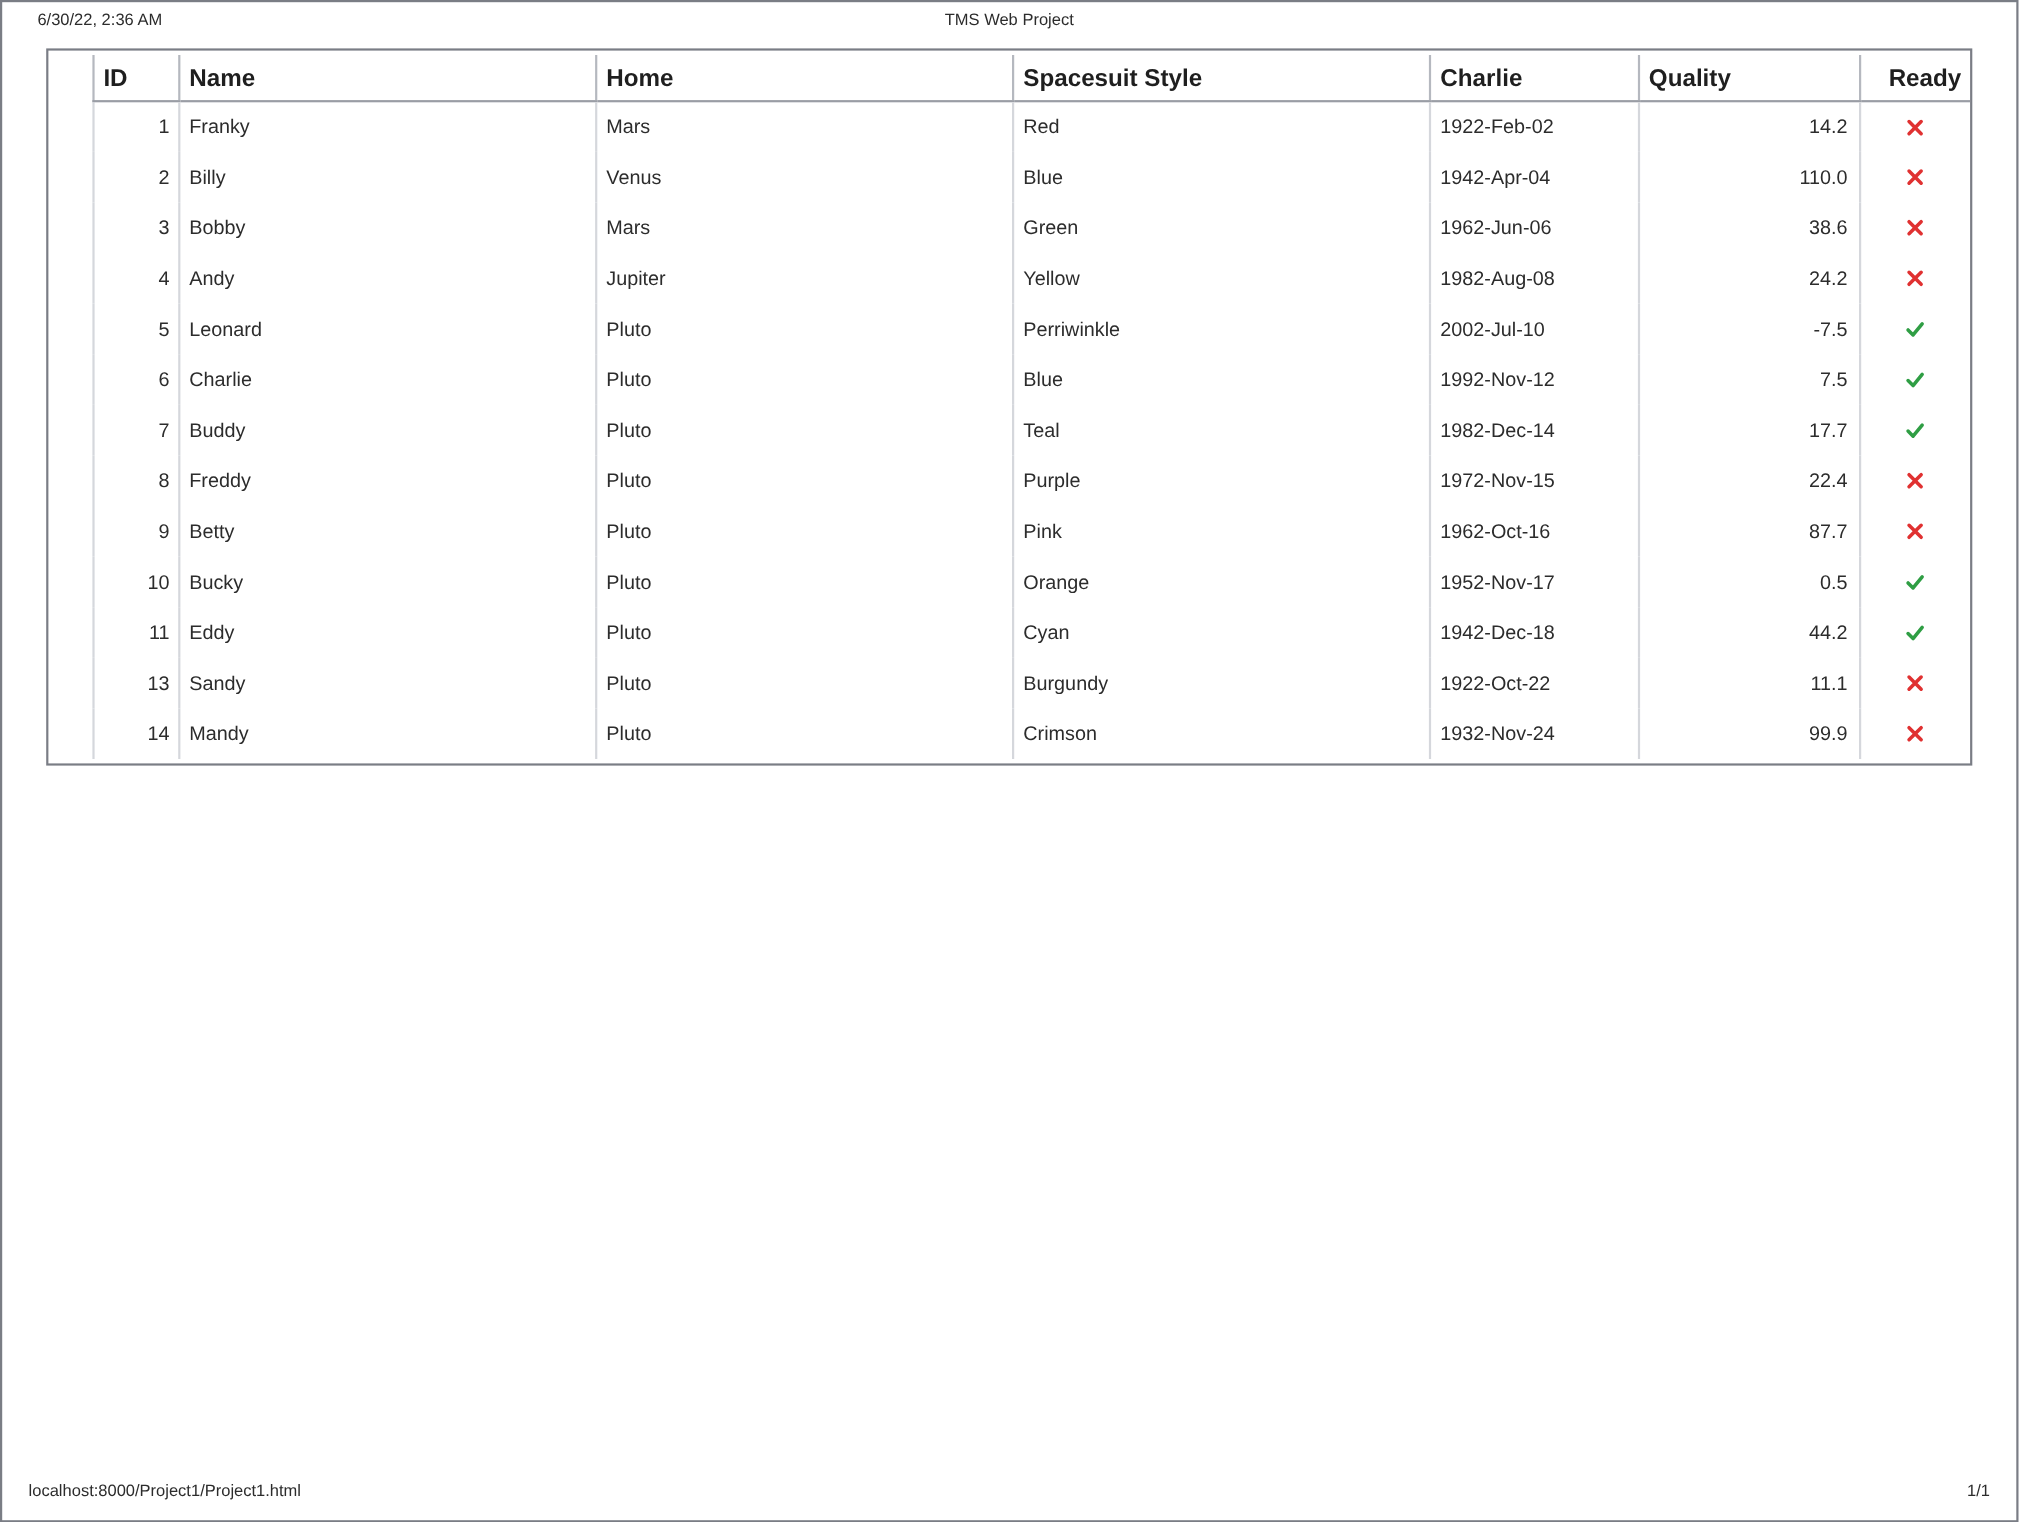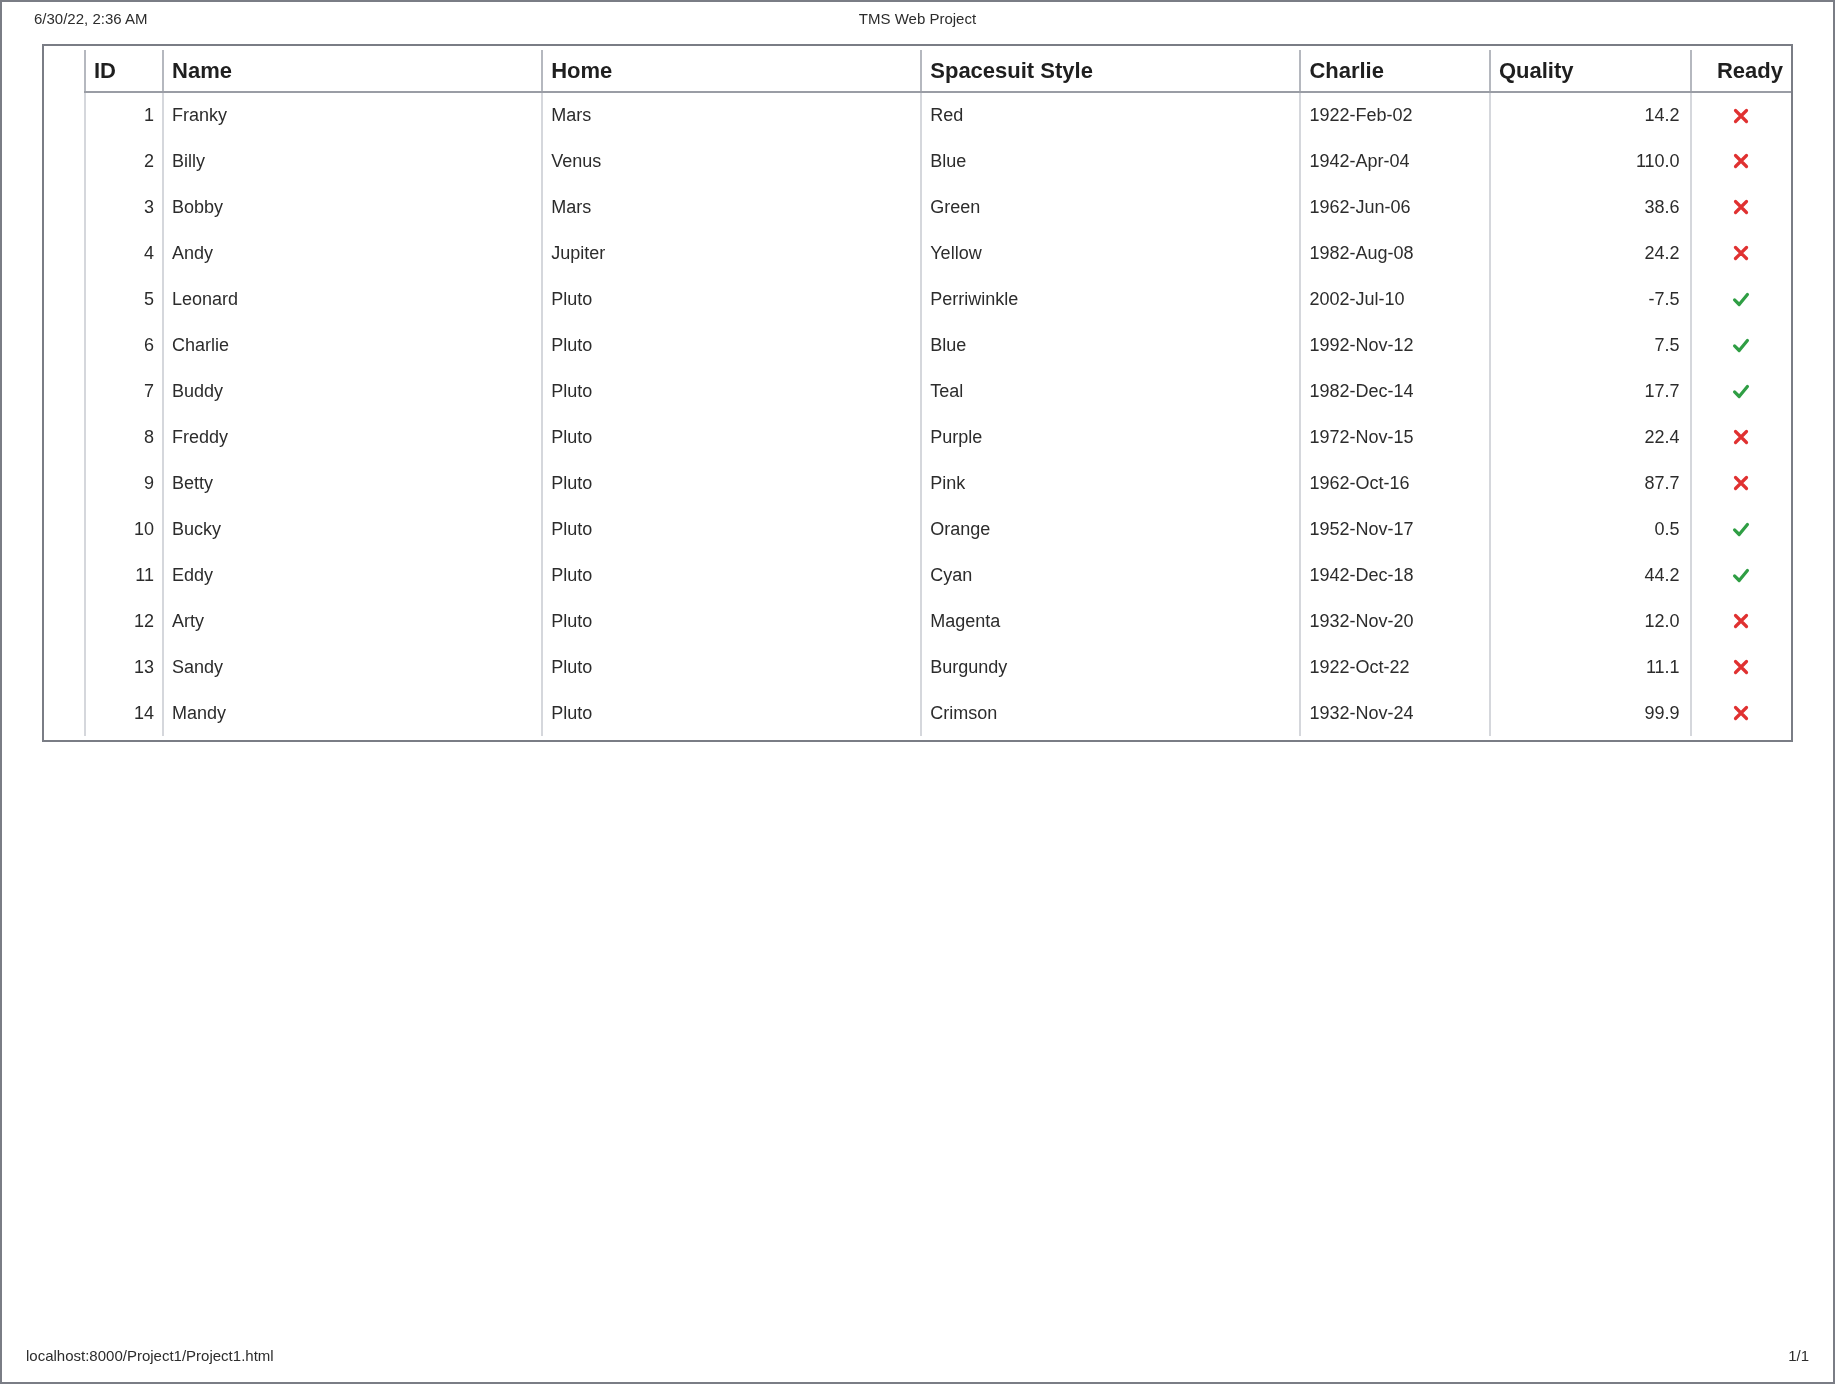--- a/index.html
+++ b/index.html
@@ -267,31 +267,20 @@
             <td>Eddy</td>
             <td>Pluto</td>
             <td>Cyan</td>
             <td>1942-Dec-18</td>
             <td class="quality-cell">44.2</td>
             <td class="ready-cell"><span class="icon-check"><svg viewBox="0 0 24 24">
                   <path d="M5 13 L10 18 L19 7"></path>
                 </svg></span></td>
           </tr>
           <tr>
-            <td class="id-cell">12</td>
-            <td>Arty</td>
-            <td>Pluto</td>
-            <td>Magenta</td>
-            <td>1932-Nov-20</td>
-            <td class="quality-cell">12.0</td>
-            <td class="ready-cell"><span class="icon-x"><svg viewBox="0 0 24 24">
-                  <path d="M6 6 L18 18 M18 6 L6 18"></path>
-                </svg></span></td>
-          </tr>
-          <tr>
             <td class="id-cell">13</td>
             <td>Sandy</td>
             <td>Pluto</td>
             <td>Burgundy</td>
             <td>1922-Oct-22</td>
             <td class="quality-cell">11.1</td>
             <td class="ready-cell"><span class="icon-x"><svg viewBox="0 0 24 24">
                   <path d="M6 6 L18 18 M18 6 L6 18"></path>
                 </svg></span></td>
           </tr>

